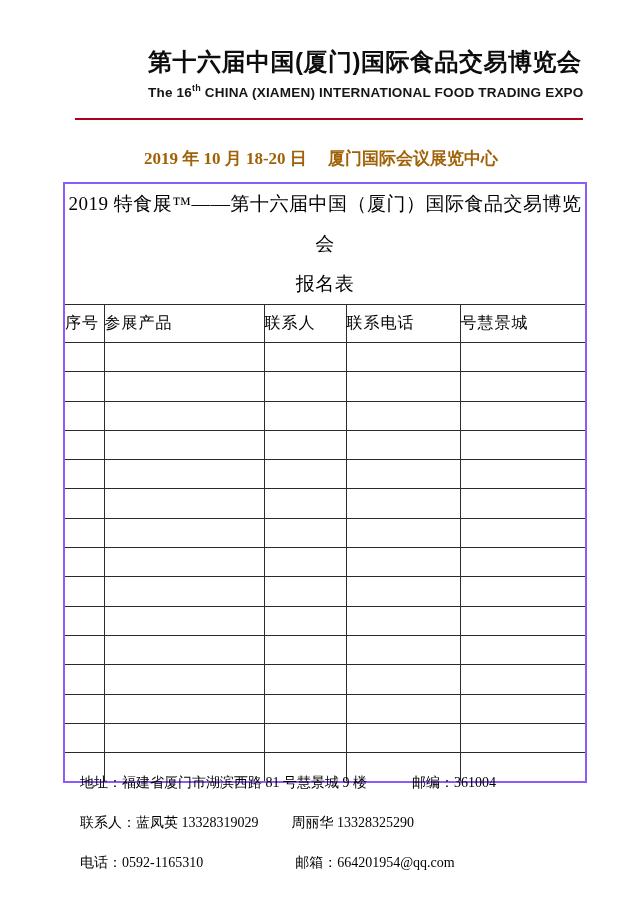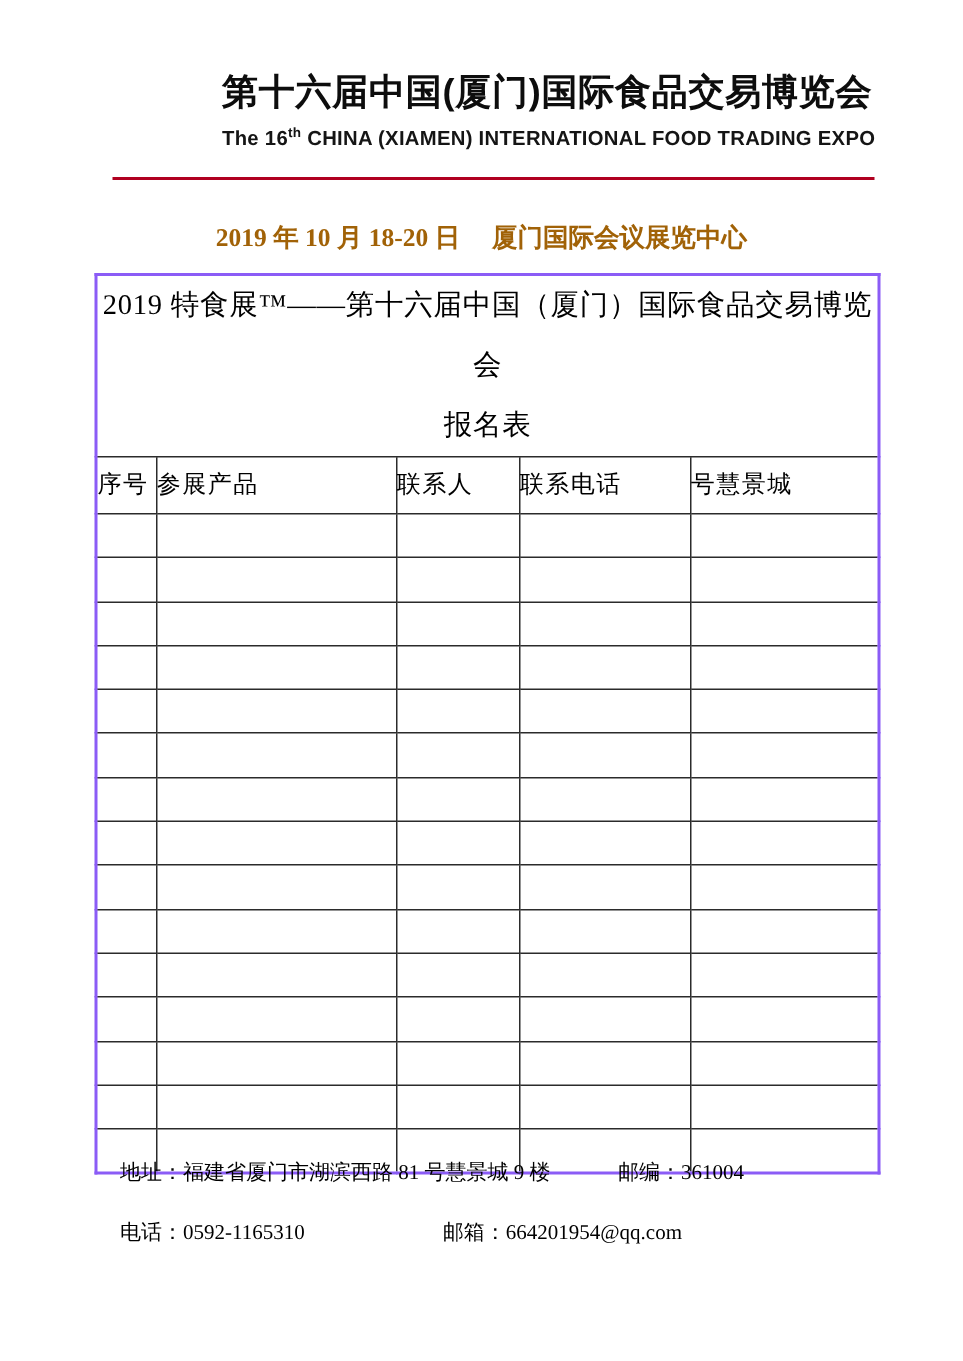--- a/index.html
+++ b/index.html
@@ -187,17 +187,20 @@
           <td></td>
         </tr>
       </tbody>
   </table>
 
   <div class="footer">
     <div class="footer-line">
       <span>地址：</span><span>福建省厦门市湖滨西路 81 号慧景城 9 楼</span><span class="gap-lg">邮编：</span><span>361004</span>
     </div>
     <div class="footer-line">
+      <span>联系人：</span><span>蓝凤英 13328319029</span><span class="gap-md">周丽华 13328325290</span>
+    </div>
+    <div class="footer-line">
       <span>电话：</span><span>0592-1165310</span><span class="gap-xl">邮箱：</span><span>664201954@qq.com</span>
     </div>
   </div>
 
 </div>
 
 </body></html>

